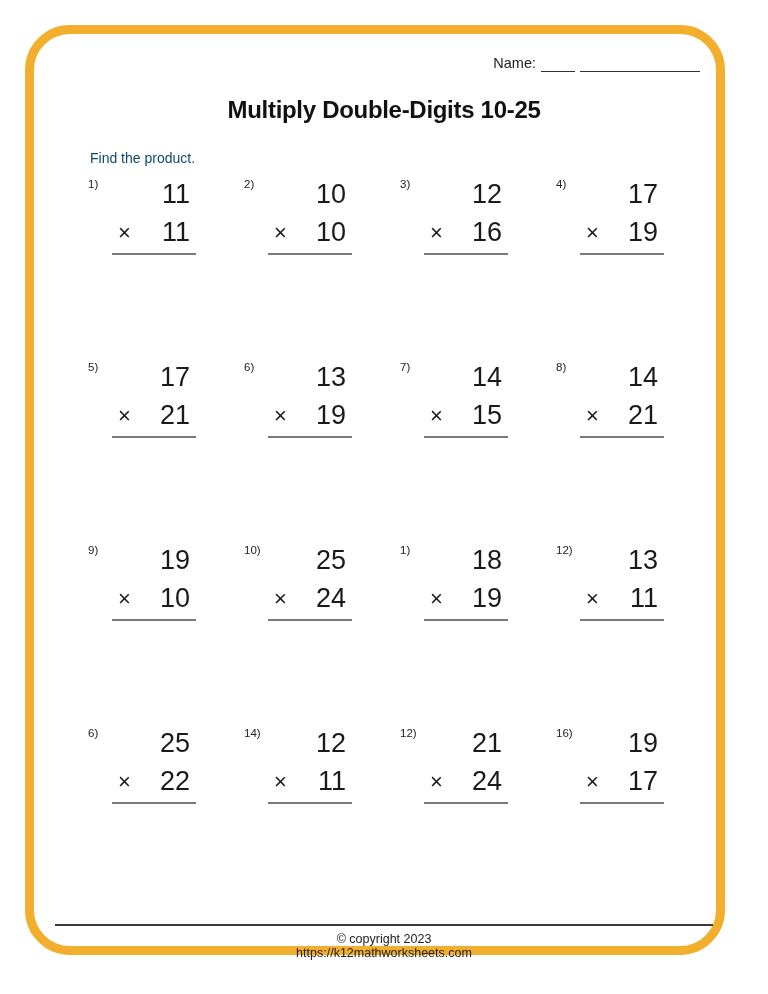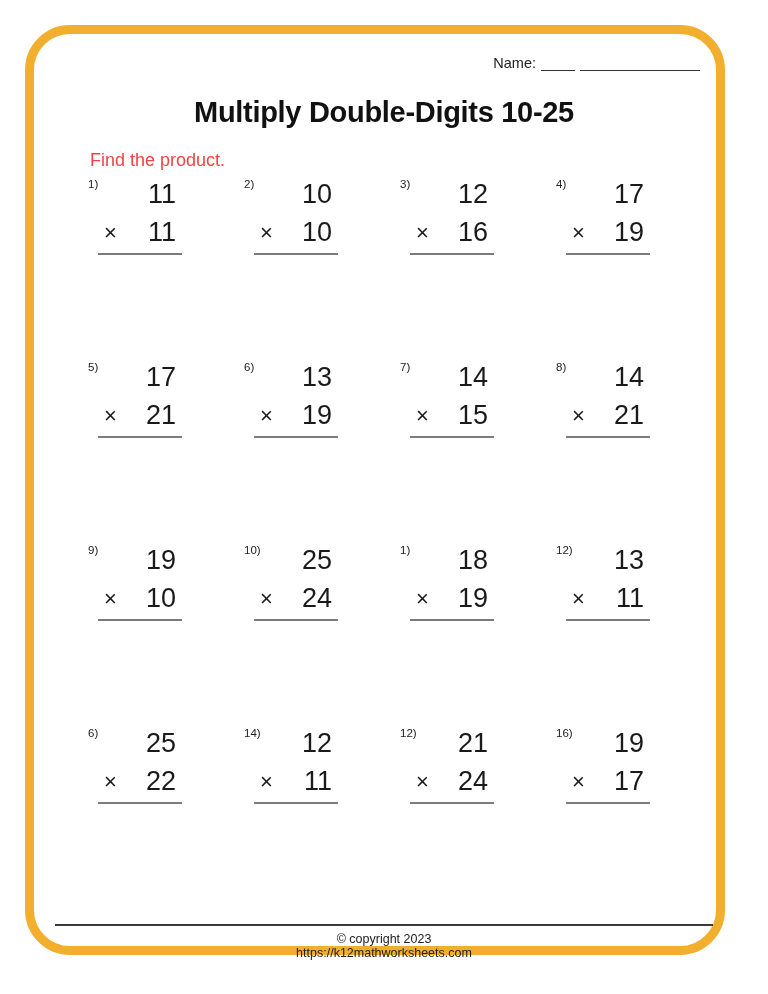--- a/index.html
+++ b/index.html
@@ -8,40 +8,40 @@
     font-family:"Liberation Sans", sans-serif;color:#1c1c1c;overflow:hidden;
   }
   .sheet-border{
     position:absolute;left:25px;top:25px;width:700px;height:930px;
     border:9px solid #F2AF2D;border-radius:45px;box-sizing:border-box;
     background:#ffffff;
   }
   
   .name-row{
     position:absolute;top:55px;right:68px;
-    display:flex;align-items:flex-start;gap:5px;
+    display:flex;align-items:flex-end;gap:5px;
   }
   .name-label{font-size:14.5px;color:#222;padding-bottom:1px;}
   .name-line-seg1{width:34px;height:15px;border-bottom:1.6px solid #333;}
   .name-line-seg2{width:120px;height:15px;border-bottom:1.6px solid #333;}
   
   .title{
     position:absolute;top:96px;left:0;width:768px;text-align:center;
-    font-size:29px;font-weight:bold;letter-spacing:-0.3px;color:#111;
-  }
-  
-  .instruction{position:absolute;left:90px;top:150px;font-size:18px;color:#ef4444;}
+    font-size:24px;font-weight:bold;letter-spacing:-0.3px;color:#111;
+  }
+  
+  .instruction{position:absolute;left:90px;top:150px;font-size:14px;color:#0c4a6e;}
   
   .problems-grid{
     position:absolute;left:88px;top:174px;
     display:grid;grid-template-columns:repeat(4,156px);grid-template-rows:repeat(4,183px);
   }
   .cell{position:relative;}
   .p-num{position:absolute;left:0;top:4px;font-size:11.5px;color:#222;}
-  .p-col{margin-left:16px;width:72px;padding-top:6px;}
+  .p-col{margin-left:30px;width:72px;padding-top:6px;}
   .top-operand{
     font-size:27px;color:#1a1a1a;text-align:right;line-height:1.1;
   }
   .bottom-row{
     margin-top:8px;display:flex;justify-content:space-between;align-items:baseline;
   }
   .op{font-size:22px;color:#1a1a1a;transform:translateY(-1px);}
   .bottom-operand{font-size:27px;color:#1a1a1a;line-height:1.1;}
   .answer-line{
     margin-top:6px;margin-left:-6px;width:84px;

